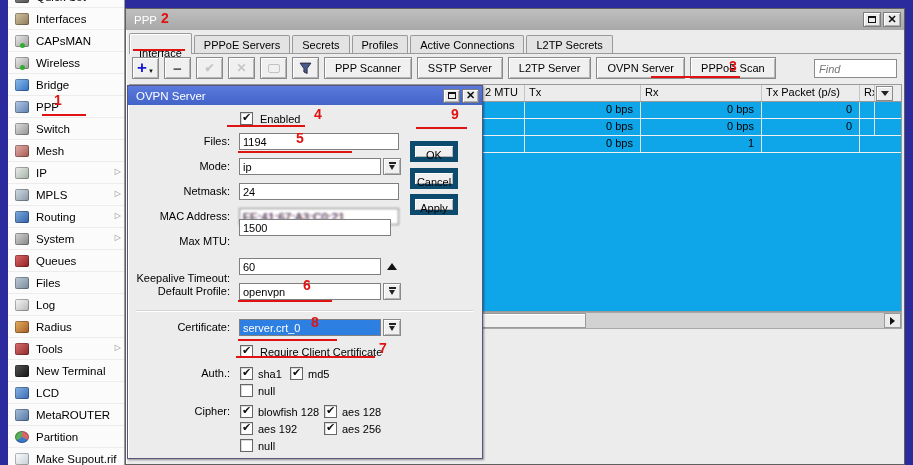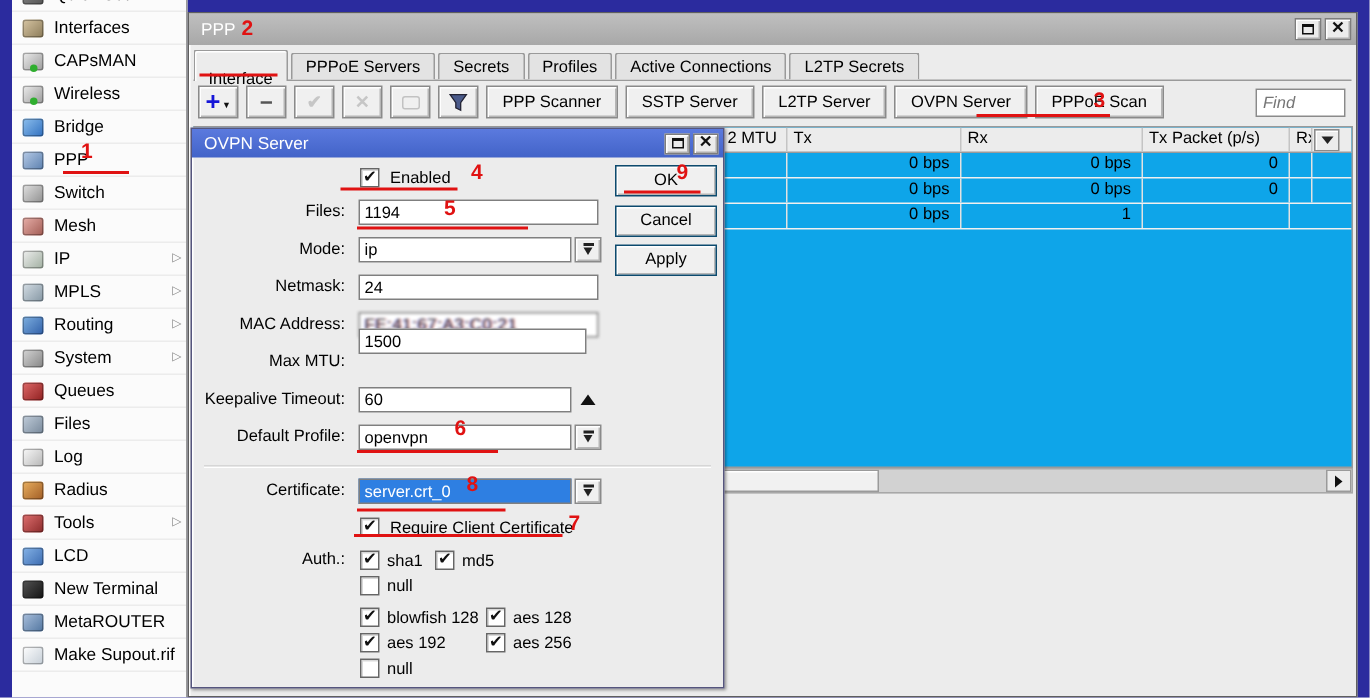--- a/index.html
+++ b/index.html
@@ -54,21 +54,21 @@
   
   .toolbar { position:absolute; left:6px; top:47px; height:24px; display:flex; align-items:center; gap:5px; }
   .ibtn { width:27px; height:22px; background:#f0f0f0; border:1px solid #8a8a8a; box-shadow: inset 1px 1px 0 #fff, inset -1px -1px 0 #b6b6b6; display:flex; align-items:center; justify-content:center; cursor:default; }
   .ibtn.disabled { color:#c2c2c2; }
   .plusglyph { color:#1616d8; font-size:17px; font-weight:bold; line-height:14px; }
   .pluscaret { font-size:6px; color:#111; margin-left:1px; margin-top:6px; }
   .minusglyph { color:#555; font-size:15px; font-weight:bold; }
   .grey-glyph { font-size:12px; color:#c6c6c6; font-weight:bold; }
   .cardglyph { width:12px; height:9px; border:1px solid #c2c2c2; border-radius:2px; }
   .tbtn { height:22px; padding:0 10px; background:#f0f0f0; border:1px solid #8a8a8a; box-shadow: inset 1px 1px 0 #fff, inset -1px -1px 0 #b6b6b6; font-size:11px; font-family:"Liberation Sans",sans-serif; display:flex; align-items:center; cursor:default; white-space:nowrap; }
-  .find-box { position:absolute; right:7px; top:50px; width:60px; height:19px; border:1px solid #8a8a8a; background:#fff; font-style:italic; color:#9a9a9a; font-size:11px; padding:0 4px; font-family:"Liberation Sans",sans-serif; }
+  .find-box { position:absolute; right:7px; top:50px; width:83px; height:19px; border:1px solid #8a8a8a; background:#fff; font-style:italic; color:#9a9a9a; font-size:11px; padding:0 4px; font-family:"Liberation Sans",sans-serif; }
 
   
   .table { position:absolute; left:3px; top:75px; width:773px; height:228px; background:#0ea5e9; border:1px solid #9a9a9a; overflow:hidden; }
   .thead, .trow { display:grid; grid-template-columns:395px 116px 121px 98px 15px 1fr; height:17px; }
   .thead { background:#ececec; border-bottom:1px solid #9a9a9a; }
   .hc { border-right:1px solid #c4c4c4; padding:1px 6px 0 4px; white-space:nowrap; overflow:hidden; }
   .hc.rt { text-align:right; }
   .tc { border-right:1px solid #e2e2e2; text-align:right; padding:1px 7px 0 2px; white-space:nowrap; overflow:hidden; }
   .trow { border-bottom:1px solid #f0f0f0; }
   .sortbtn { width:17px; height:15px; margin-top:0px; background:#ececec; border:1px solid #8a8a8a; box-shadow: inset 1px 1px 0 #fff; display:flex; align-items:center; justify-content:center; }
@@ -89,21 +89,21 @@
   .redacted { filter:blur(1.2px); color:#444; text-shadow:1px 0 rgba(220,0,0,.35), -1px 0 rgba(0,0,220,.35); letter-spacing:.5px; }
   .ddbtn { position:absolute; width:18px; height:17px; background:#f0f0f0; border:1px solid #8a8a8a; box-shadow: inset 1px 1px 0 #fff, inset -1px -1px 0 #b6b6b6; display:flex; align-items:center; justify-content:center; }
   .ddglyph { display:block; width:9px; height:9px; position:relative; }
   .ddglyph::before { content:""; position:absolute; top:0; left:1px; width:7px; height:2px; background:#222; }
   .ddglyph::after { content:""; position:absolute; top:3px; left:1px; width:0; height:0; border-left:3.5px solid transparent; border-right:3.5px solid transparent; border-top:5px solid #222; }
   .uparrow { position:absolute; width:0; height:0; border-left:5px solid transparent; border-right:5px solid transparent; border-bottom:7px solid #111; }
   .cb { width:13px; height:13px; background:#fff; border:1px solid #666; box-shadow: inset 1px 1px 0 #d9d9d9; position:relative; flex:0 0 auto; }
   .cb.checked::after { content:"\2714"; position:absolute; left:1px; top:-2px; font-size:11px; color:#111; }
   .cb-abs { position:absolute; }
   .opt-label { position:absolute; line-height:13px; }
-  .dlg-btn { position:absolute; left:282px; width:68px; height:21px; background:#f0f0f0; border:1px solid #0c4a6e; box-shadow: inset 1px 1px 0 #fff, inset -1px -1px 0 #b6b6b6; text-align:center; line-height:19px; cursor:default; }
+  .dlg-btn { position:absolute; left:282px; width:48px; height:21px; background:#f0f0f0; border:5px solid #0c4a6e; box-shadow: inset 1px 1px 0 #fff, inset -1px -1px 0 #b6b6b6; text-align:center; line-height:19px; cursor:default;margin-top:31px; }
   .separator { position:absolute; left:8px; right:8px; height:1px; background:#d6d6d6; box-shadow:0 1px 0 #fff; }
 
   
   .ann-num { position:absolute; color:#e01212; font-size:14px; font-weight:bold; font-family:"Liberation Sans",sans-serif; z-index:60; }
   .ann-line { position:absolute; height:2px; background:#e01212; z-index:60; }
   .overlay { position:absolute; inset:0; pointer-events:none; }
 </style>
 </head>
 <body>
 
@@ -176,30 +176,34 @@
     <div class="side-item">
         <span class="mi ic-radius"></span>
         <span>Radius</span>
       </div>
     <div class="side-item">
         <span class="mi ic-tools"></span>
         <span>Tools</span>
         <span class="subarrow">▷</span>
       </div>
     <div class="side-item">
+        <span class="mi ic-terminal"></span>
+        <span>New Terminal</span>
+      </div>
+    <div class="side-item">
         <span class="mi ic-lcd"></span>
         <span>LCD</span>
       </div>
     <div class="side-item">
-        <span class="mi ic-terminal"></span>
-        <span>New Terminal</span>
-      </div>
-    <div class="side-item">
         <span class="mi ic-metarouter"></span>
         <span>MetaROUTER</span>
+      </div>
+    <div class="side-item">
+        <span class="mi ic-partition"></span>
+        <span>Partition</span>
       </div>
     <div class="side-item">
         <span class="mi ic-supout"></span>
         <span>Make Supout.rif</span>
       </div>
   </div>
 </div>
 
 <div class="win">
   <div class="titlebar inactive">
@@ -326,21 +330,21 @@
 
   <span class="dlg-label" style="top:97px;">Netmask:</span>
   <input class="field" style="left: 111px; top: 97px; width: 160px;" value="24">
 
   <span class="dlg-label" style="top:122px;">MAC Address:</span>
   <input class="field redacted" style="left: 111px; top: 122px; width: 160px;" value="FE:41:67:A3:C0:21">
 
   <span class="dlg-label" style="top:147px;">Max MTU:</span>
   <input class="field" style="left: 111px; top: 133px; width: 152px;" value="1500">
 
-  <span class="dlg-label" style="top:172px;">Keepalive Timeout:</span>
+  <span class="dlg-label" style="top:184px;">Keepalive Timeout:</span>
   <input class="field" style="left: 111px; top: 172px; width: 142px;" value="60">
   <span class="uparrow" style="left:259px; top:177px;"></span>
 
   <span class="dlg-label" style="top:197px;">Default Profile:</span>
   <input class="field" style="left: 111px; top: 197px; width: 142px;" value="openvpn">
   <span class="ddbtn" style="left:255px; top:197px;">
       <i class="ddglyph"></i>
     </span>
 
   <span class="separator" style="top:224px;"></span>
@@ -355,20 +359,21 @@
   <span class="opt-label" style="left:132px; top:260px;">Require Client Certificate</span>
 
   <span class="dlg-label" style="top:279px;">Auth.:</span>
   <span class="cb cb-abs checked" style="left:112px; top:281px;"></span>
   <span class="opt-label" style="left:130px; top:282px;">sha1</span>
   <span class="cb cb-abs checked" style="left:162px; top:281px;"></span>
   <span class="opt-label" style="left:180px; top:282px;">md5</span>
   <span class="cb cb-abs" style="left:112px; top:298px;"></span>
   <span class="opt-label" style="left:130px; top:299px;">null</span>
 
+  <span class="dlg-label" style="top:317px;">Cipher:</span>
   <span class="cb cb-abs checked" style="left:112px; top:319px;"></span>
   <span class="opt-label" style="left:130px; top:320px;">blowfish 128</span>
   <span class="cb cb-abs checked" style="left:196px; top:319px;"></span>
   <span class="opt-label" style="left:214px; top:320px;">aes 128</span>
   <span class="cb cb-abs checked" style="left:112px; top:336px;"></span>
   <span class="opt-label" style="left:130px; top:337px;">aes 192</span>
   <span class="cb cb-abs checked" style="left:196px; top:336px;"></span>
   <span class="opt-label" style="left:214px; top:337px;">aes 256</span>
   <span class="cb cb-abs" style="left:112px; top:353px;"></span>
   <span class="opt-label" style="left:130px; top:354px;">null</span>

